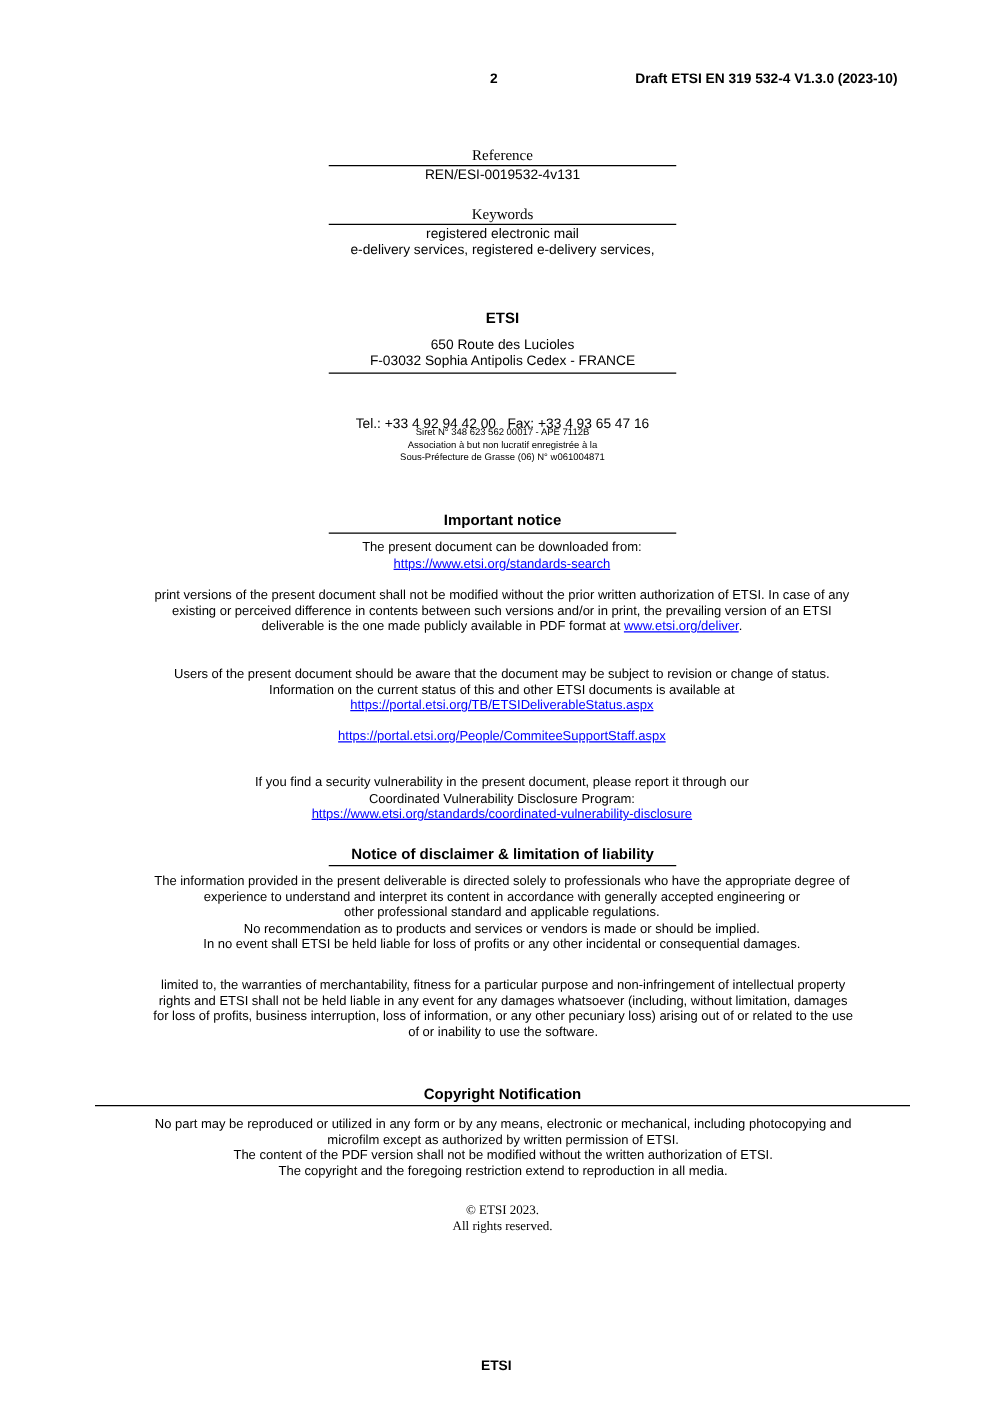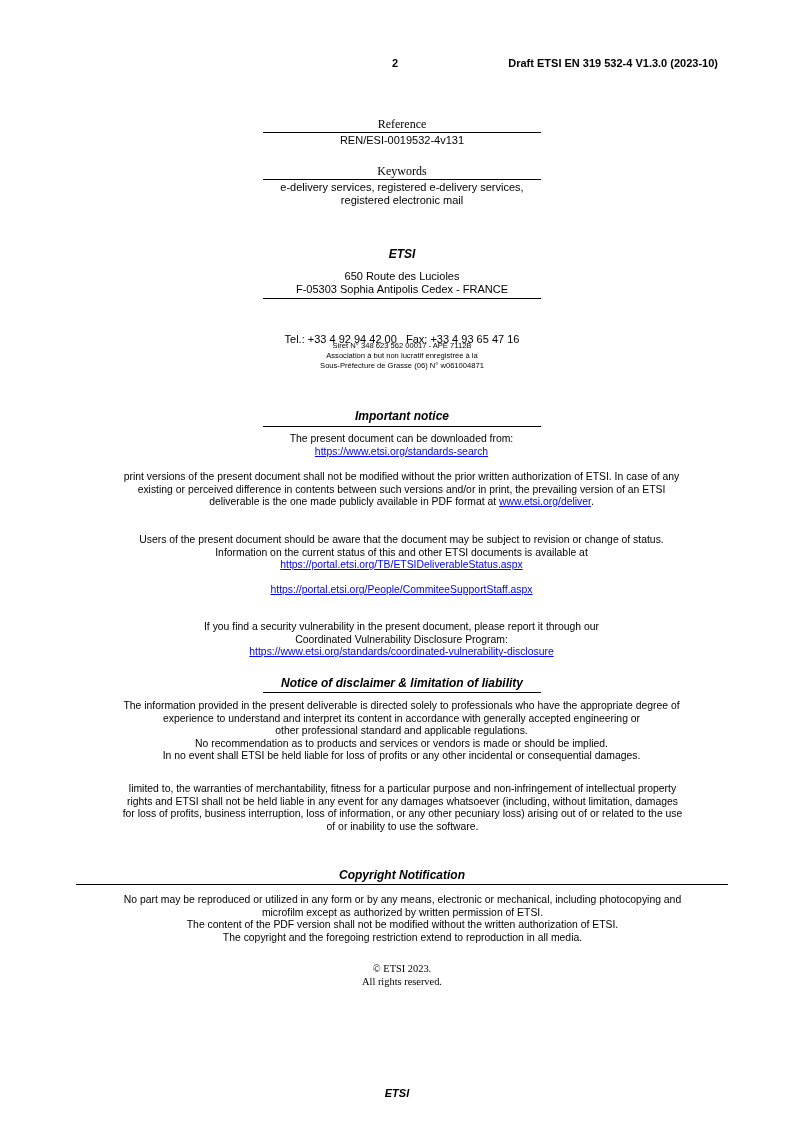--- a/index.html
+++ b/index.html
@@ -7,47 +7,47 @@
          font-family: "Liberation Sans", sans-serif; color: #000; }
   .abs { position: absolute; }
   .hdr { top: 57px; font-size: 11px; font-weight: bold; }
   .hdr-page { left: 392px; }
   .hdr-title { right: 75px; }
   .block { position: absolute; text-align: center; }
   .serif-label { font-family: "Liberation Serif", serif; font-size: 12px; line-height: 14px; }
   .sans { font-size: 11px; line-height: 13px; }
   .small { font-size: 7.6px; line-height: 10px; }
   .rule { position: absolute; height: 0; border-top: 1px solid #000; }
-  .heading { font-weight: bold; font-style: italic; font-size: 12px; line-height: 15px; }
+  .heading { font-weight: bold; font-size: 12px; line-height: 15px; }
   a.lnk { color: #0000ff; text-decoration: underline; }
   .para { font-size: 10.4px; line-height: 12.6px; }
 </style>
 </head>
 <body>
 
 <div class="abs hdr hdr-page">2</div>
 <div class="abs hdr hdr-title">Draft ETSI EN 319 532-4 V1.3.0 (2023-10)</div>
 
 <div class="block" style="left:263px; width:278px; top:117px;">
   <div class="serif-label">Reference</div>
 </div>
 <div class="rule" style="left:263px; width:278px; top:132px;"></div>
 <div class="block sans" style="left:263px; width:278px; top:134px;">REN/ESI-0019532-4v131</div>
 
 <div class="block serif-label" style="left:263px; width:278px; top:164px;">Keywords</div>
 <div class="rule" style="left:263px; width:278px; top:179px;"></div>
 <div class="block sans" style="left:255px; width:294px; top:181px;">
+  <div>registered electronic mail</div>
   <div>e-delivery services, registered e-delivery services,</div>
-  <div>registered electronic mail</div>
 </div>
 
 <div class="block heading" style="left:263px; width:278px; top:247px;">ETSI</div>
 <div class="block sans" style="left:263px; width:278px; top:270px;">
   <div>650 Route des Lucioles</div>
-  <div>F-05303 Sophia Antipolis Cedex - FRANCE</div>
+  <div>F-03032 Sophia Antipolis Cedex - FRANCE</div>
 </div>
 <div class="rule" style="left:263px; width:278px; top:298px;"></div>
 <div class="block sans" style="left:243px; width:318px; top:305px; white-space:pre;margin-top:28px;">Tel.: +33 4 92 94 42 00   Fax: +33 4 93 65 47 16</div>
 <div class="block small" style="left:263px; width:278px; top:341px;">
   <div>Siret N° 348 623 562 00017 - APE 7112B</div>
   <div>Association à but non lucratif enregistrée à la</div>
   <div>Sous-Préfecture de Grasse (06) N° w061004871</div>
 </div>
 
 <div class="block heading" style="left:263px; width:278px; top:409px;">Important notice</div>

